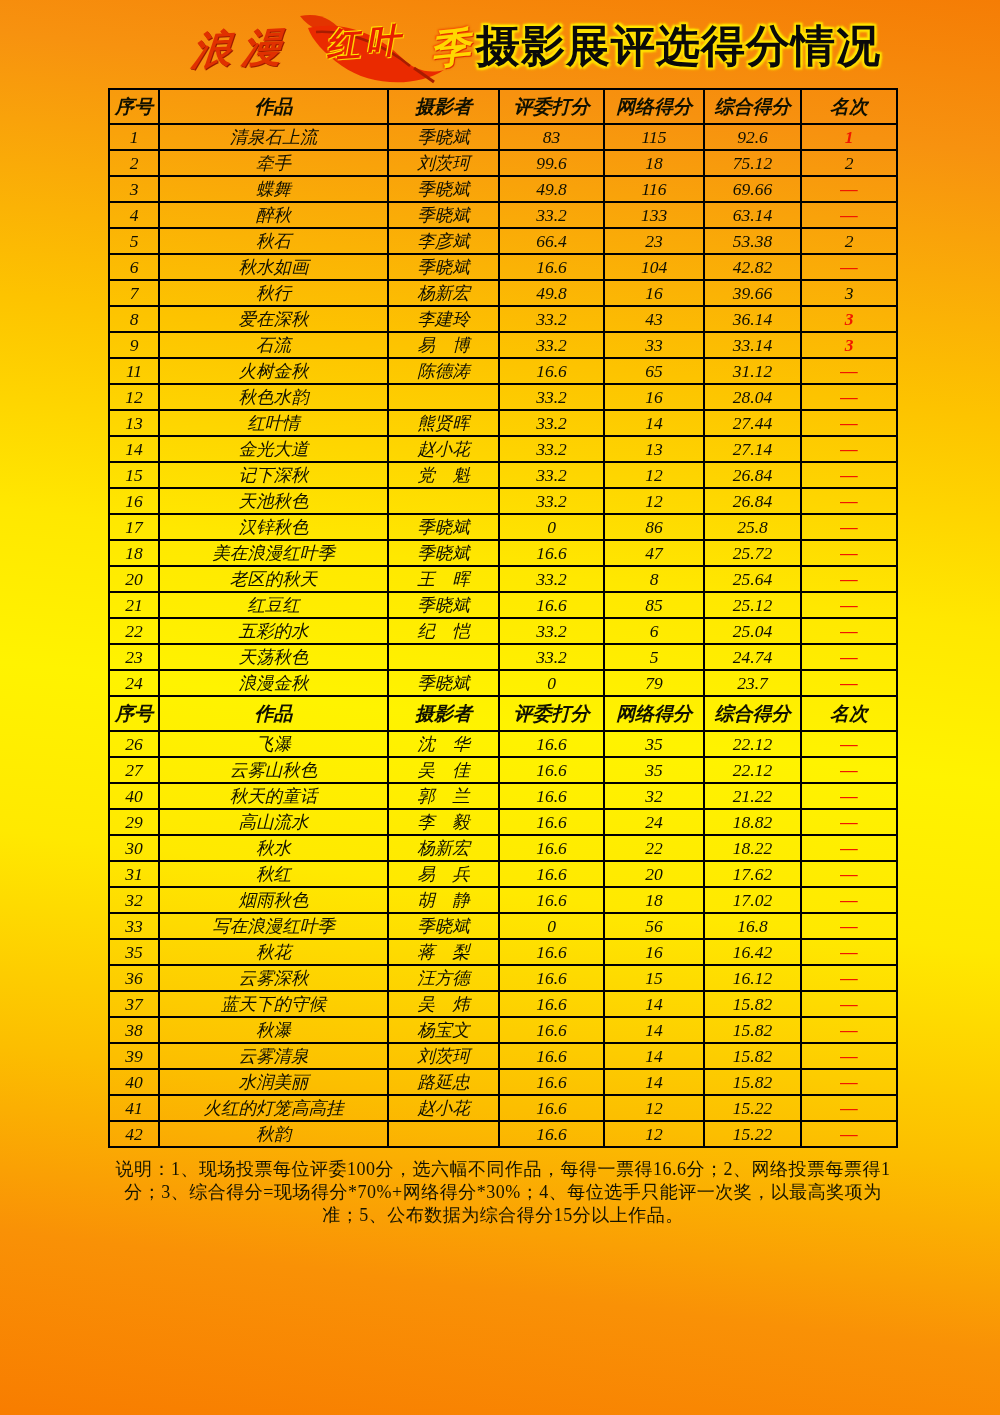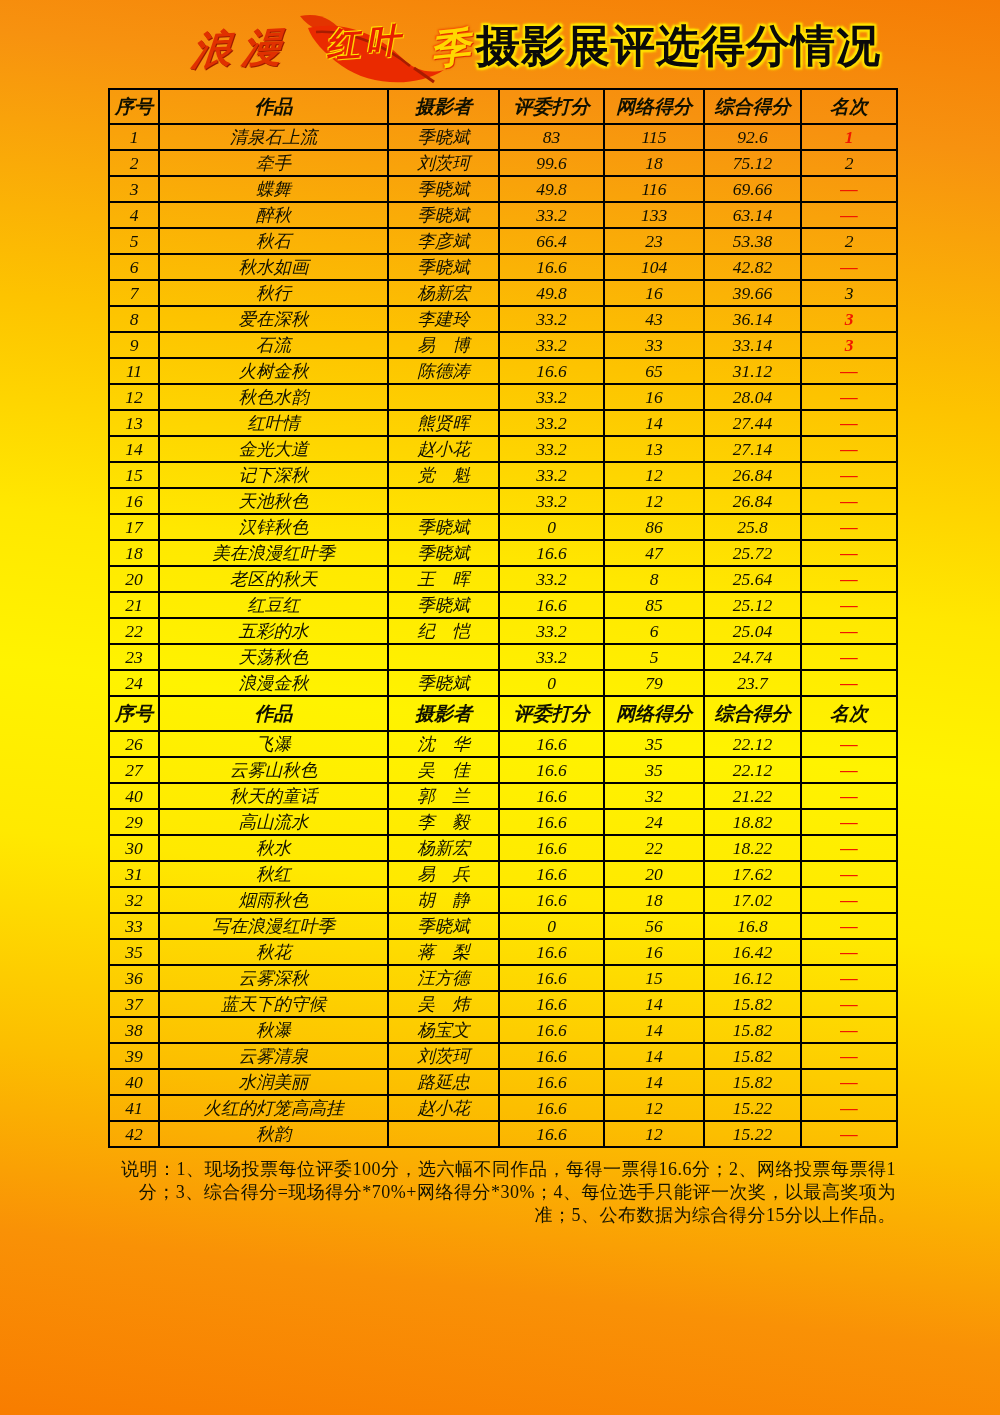--- a/index.html
+++ b/index.html
@@ -106,21 +106,21 @@
     font-family:"Liberation Serif", serif;
   }
   td.red{color:#f01800;font-weight:bold;}
   .note{
     width:786px;
     margin:10px 0 4px 110px;
     font-size:18px;
     line-height:1.27;
     color:#141400;
     letter-spacing:0.5px;
-    text-align:right;
+    text-align:center;
   }
 </style>
 </head>
 <body>
 
 <div class="banner">
   <span class="logo-langman">浪漫</span>
   <span class="leaf-wrap">
     <svg width="150" height="74" viewBox="0 0 150 74">
       <path d="M2,4 C22,0 36,8 46,22 C32,24 12,18 2,4 Z" fill="#e33400"></path>

